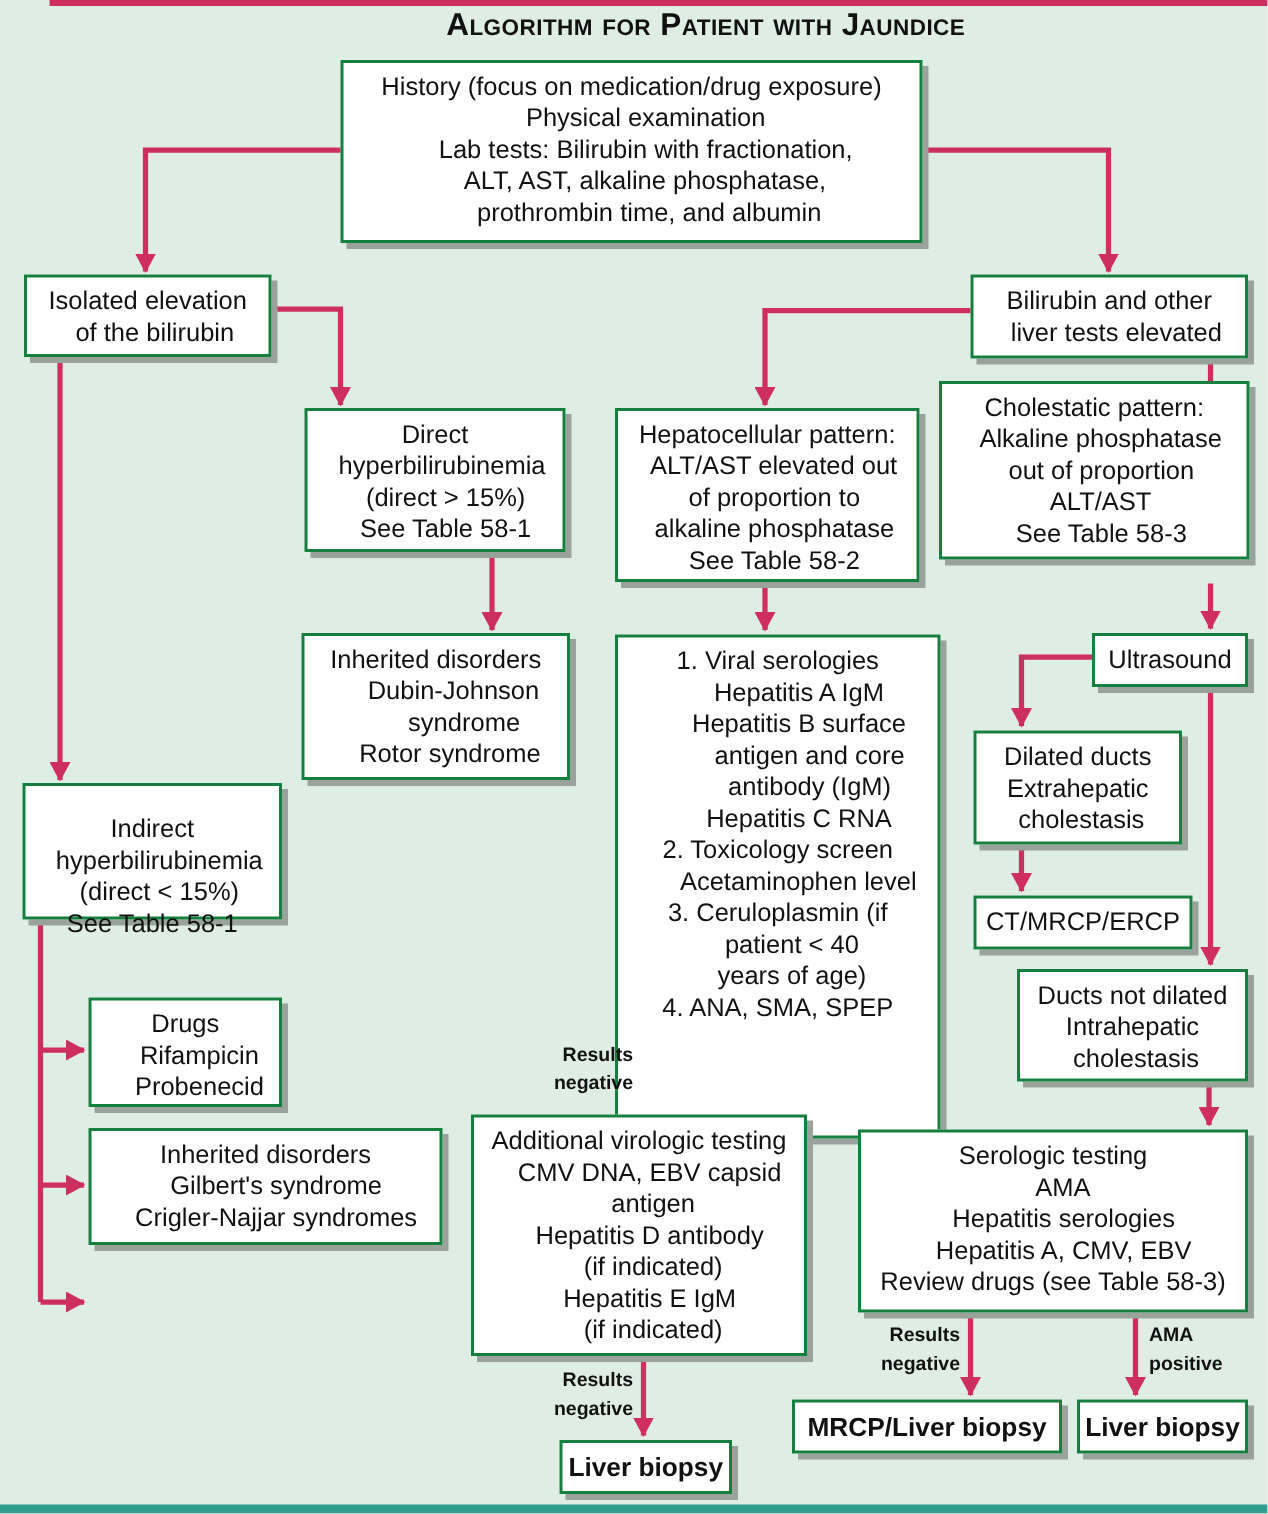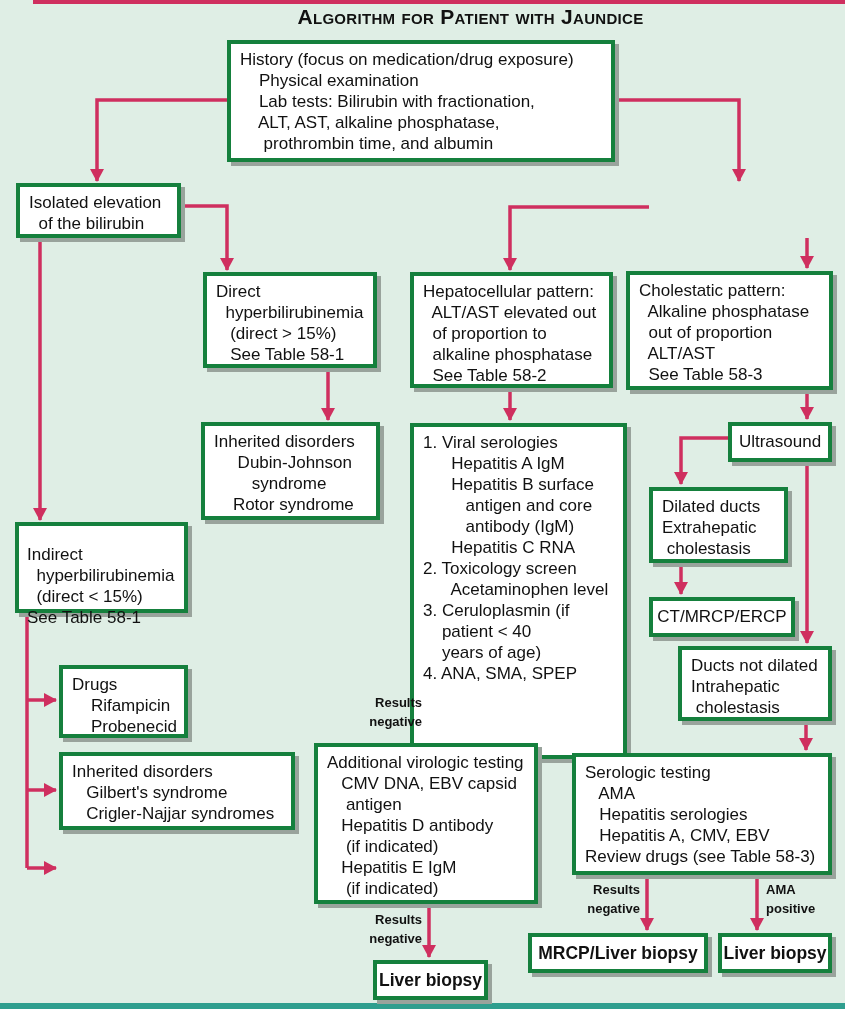--- a/index.html
+++ b/index.html
@@ -3,22 +3,22 @@
 <meta charset="utf-8">
 <style>
   html,body{margin:0;padding:0;}
   body{font-family:"Liberation Sans","DejaVu Sans",sans-serif;}
   #figure{position:relative;width:845px;height:1009px;background:#dfeee5;overflow:hidden;}
   #arrow-layer{position:absolute;left:0;top:0;z-index:1;}
   .title{position:absolute;left:0;top:5px;width:845px;text-align:center;
          font-weight:bold;font-size:21px;letter-spacing:.3px;color:#111;
          font-variant:small-caps;z-index:2;padding-left:48px;}
   .box{position:absolute;box-sizing:border-box;background:#fff;
-       border:4px solid #15803d;box-shadow:4px 4px 0 #99a39c;
-       padding:5px 9px;z-index:2;}
+       border:2px solid #15803d;box-shadow:4px 4px 0 #99a39c;
+       padding:5px 9px;z-index:2;text-align:center;}
   .lines{white-space:pre;font-size:17px;line-height:21px;color:#111;}
   .center{display:flex;align-items:center;justify-content:center;padding:16px 4px;}
   .center span{font-size:17px;color:#111;white-space:nowrap;}
   .bold span{font-weight:bold;font-size:17.5px;}
   .edge-label{position:absolute;z-index:3;font-weight:bold;font-size:13px;
               line-height:19px;color:#111;white-space:pre;}
   .edge-label.right{text-align:right;}
 </style>
 </head>
 <body>
@@ -68,37 +68,41 @@
     Lab tests: Bilirubin with fractionation,
     ALT, AST, alkaline phosphatase,
      prothrombin time, and albumin</div>
   </div>
 
   <div class="box" style="left:16px;top:183px;width:165px;height:55px">
     <div class="lines">Isolated elevation
   of the bilirubin</div>
   </div>
 
+  <div class="box" style="left:647px;top:183px;width:185px;height:56px">
+    <div class="lines">Bilirubin and other
+  liver tests elevated</div>
+  </div>
 
   <div class="box" style="left:203px;top:272px;width:174px;height:96px">
     <div class="lines">Direct
   hyperbilirubinemia
    (direct &gt; 15%)
    See Table 58-1</div>
   </div>
 
   <div class="box" style="left:410px;top:272px;width:203px;height:116px">
     <div class="lines">Hepatocellular pattern:
   ALT/AST elevated out
   of proportion to
   alkaline phosphatase
   See Table 58-2</div>
   </div>
 
-  <div class="box" style="left:626px;top:271px;width:207px;height:119px">
+  <div class="box" style="left:626px;top:254px;width:207px;height:119px">
     <div class="lines">Cholestatic pattern:
   Alkaline phosphatase
   out of proportion
   ALT/AST
   See Table 58-3</div>
   </div>
 
   <div class="box" style="left:201px;top:422px;width:179px;height:98px">
     <div class="lines">Inherited disorders
      Dubin-Johnson

